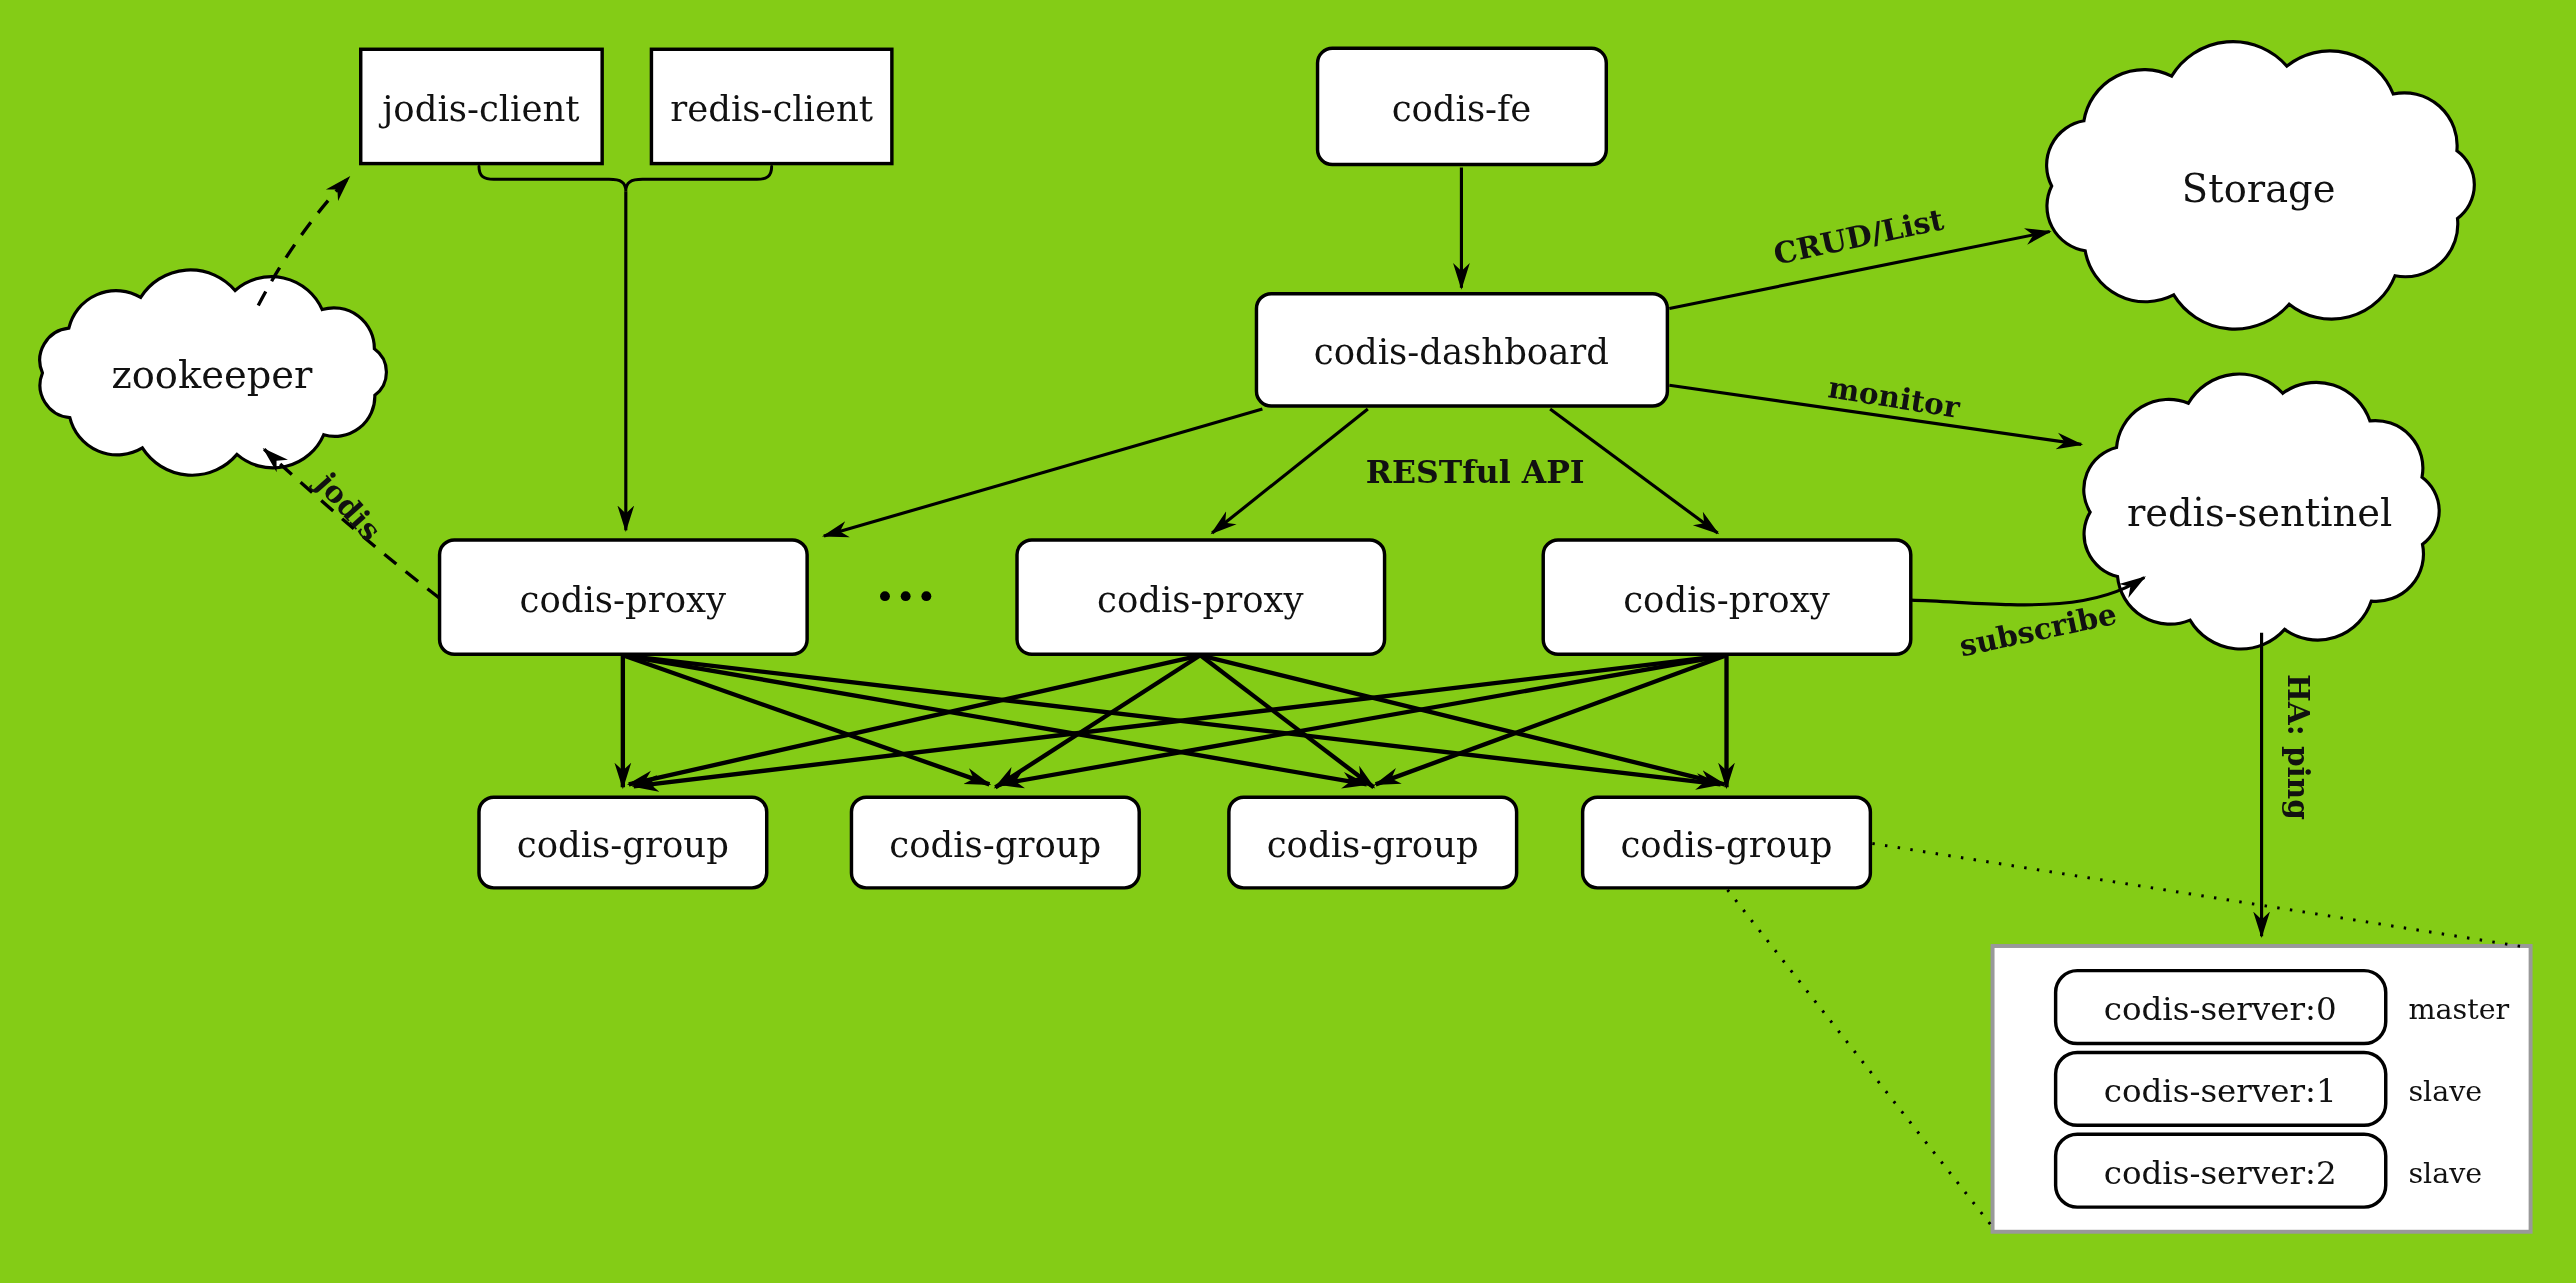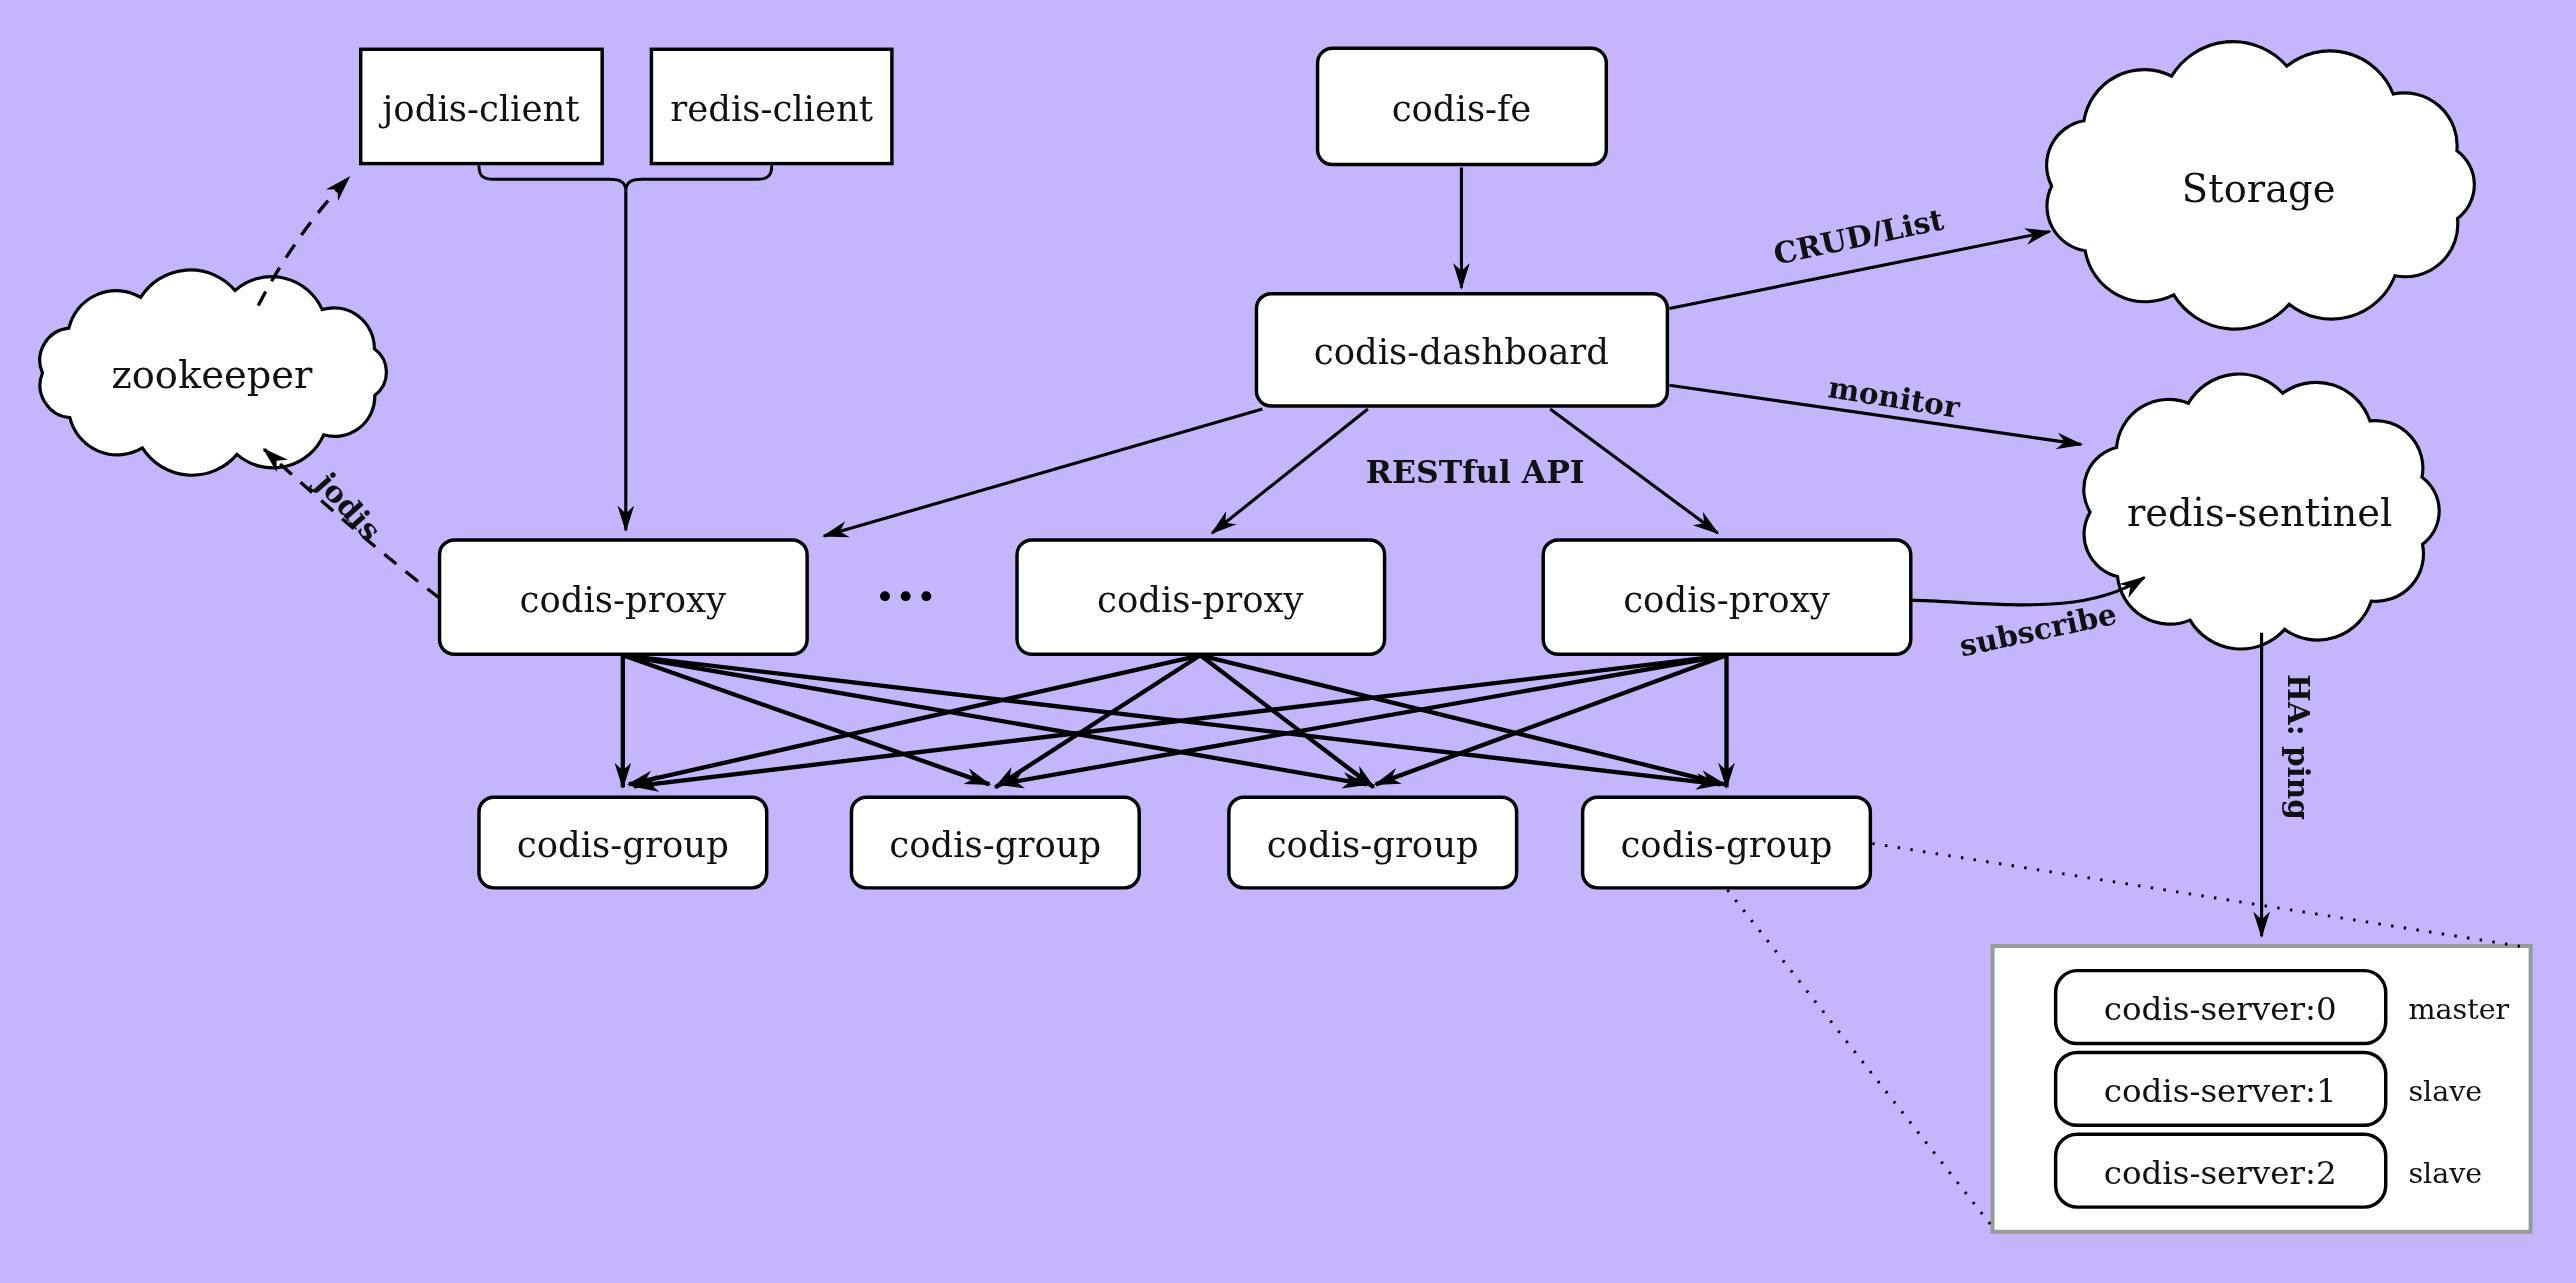--- a/index.html
+++ b/index.html
@@ -1,17 +1,17 @@
 <!DOCTYPE html>
 <html><head>
 <meta charset="utf-8">
 <style>
   html,body{margin:0;padding:0;background:#ffffff;}
   body{width:2576px;height:1283px;overflow:hidden;font-family:"DejaVu Serif","Liberation Serif",serif;}
-  #stage{position:relative;width:2576px;height:1283px;background:#c4b5fd;}
+  #stage{position:relative;width:2576px;height:1283px;background:#84cc16;}
   svg{display:block;}
   .box{fill:#ffffff;stroke:#000000;stroke-width:3.5px;}
   .box-sharp{fill:#ffffff;stroke:#000000;stroke-width:3.5px;}
   .cloud{fill:#ffffff;stroke:#000000;stroke-width:3.2px;}
   .edge{stroke:#000000;stroke-width:3.2px;fill:none;}
   .edge-thick{stroke:#000000;stroke-width:4.4px;fill:none;}
   .edge-dashed{stroke:#000000;stroke-width:3.4px;fill:none;stroke-dasharray:16 12;}
   .edge-dotted{stroke:#000000;stroke-width:3px;fill:none;stroke-dasharray:2.5 10.5;}
   .brace{stroke:#000000;stroke-width:3px;fill:none;stroke-linecap:round;}
   .nodelabel{font-size:36px;fill:#111111;text-anchor:middle;}

